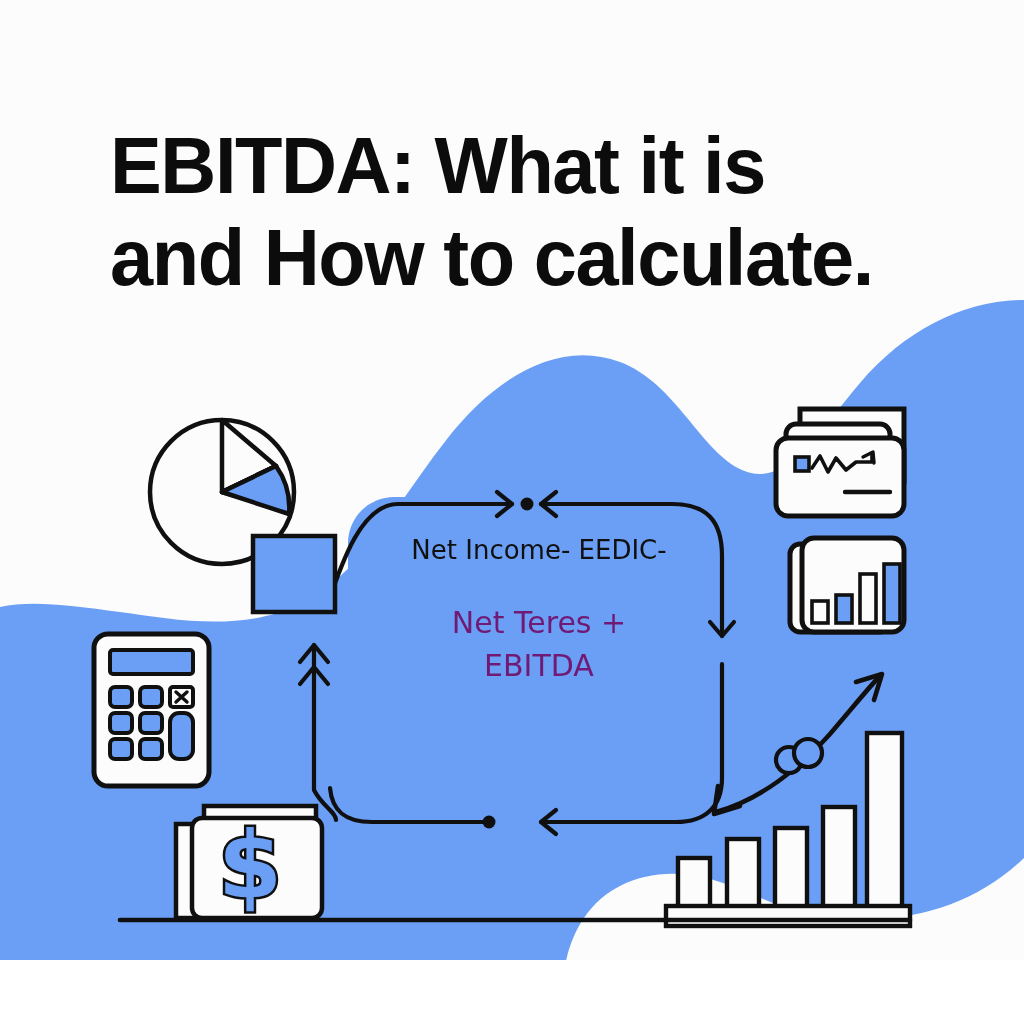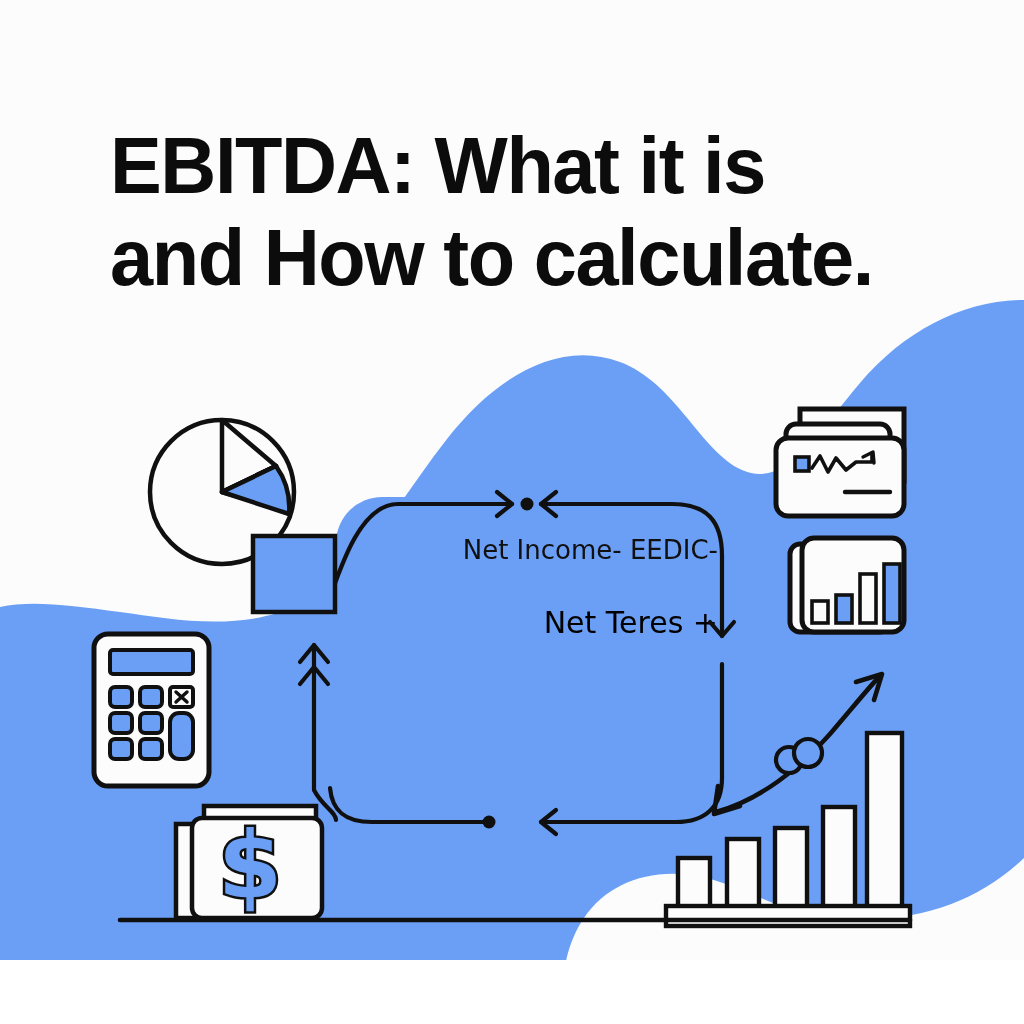--- a/index.html
+++ b/index.html
@@ -40,46 +40,46 @@
     letter-spacing: -1.5px;
     color: #0C0C0C;
     white-space: nowrap;
     transform: scaleX(0.97);
     transform-origin: left center;
   }
 
   
   .formula-panel {
     position: absolute;
-    left: 336px;
+    left: 348px;
     top: 497px;
     width: 382px;
     height: 323px;
     background: #6B9FF5;
     border-radius: 46px;
     display: flex;
     flex-direction: column;
-    align-items: flex-end;
+    align-items: center;
     box-sizing: border-box;
     padding-top: 38px;
   }
   .formula-head {
     font-family: "DejaVu Sans", sans-serif;
     font-size: 26px;
     color: #101010;
     white-space: nowrap;
     letter-spacing: 0px;
   }
   .formula-body {
     margin-top: 36px;
     text-align: center;
     font-family: "DejaVu Sans", sans-serif;
     font-size: 30px;
     line-height: 43px;
-    color: #000000;
+    color: #701a75;
   }
   .formula-body div { white-space: nowrap; }
 </style>
 </head>
 <body>
 
 <div id="canvas">
 
   <svg id="bg-svg" viewBox="0 0 1024 1024">
     <rect x="0" y="0" width="1024" height="1024" fill="#FCFCFD"></rect>
@@ -110,20 +110,21 @@
 
   <div class="title-block">
     <div class="title-line">EBITDA: What it is</div>
     <div class="title-line">and How to calculate.</div>
   </div>
 
   <div class="formula-panel">
     <div class="formula-head">Net Income- EEDIC-</div>
     <div class="formula-body">
       <div>Net Teres +</div>
+      <div>EBITDA</div>
     </div>
   </div>
 
   <svg id="art-svg" viewBox="0 0 1024 1024">
 
     <g fill="none" stroke="#101010" stroke-width="4.2" stroke-linecap="round" stroke-linejoin="round">
 
       <path d="M336,820 C 336,812 322,806 314,790 L 314,645"></path>
       <path d="M300,662 L314,645 L328,662"></path>
       <path d="M300,684 L314,667 L328,684"></path>

